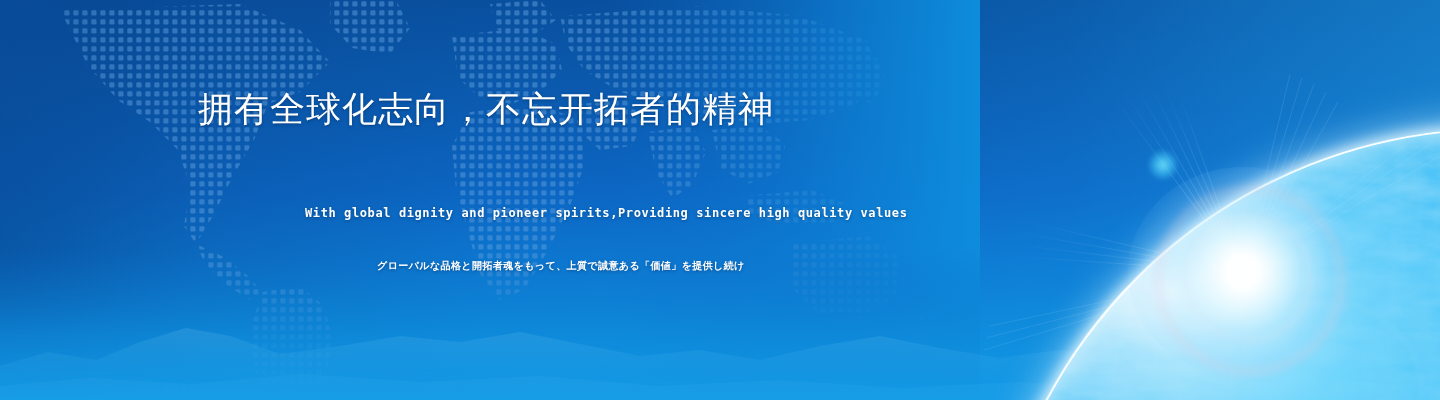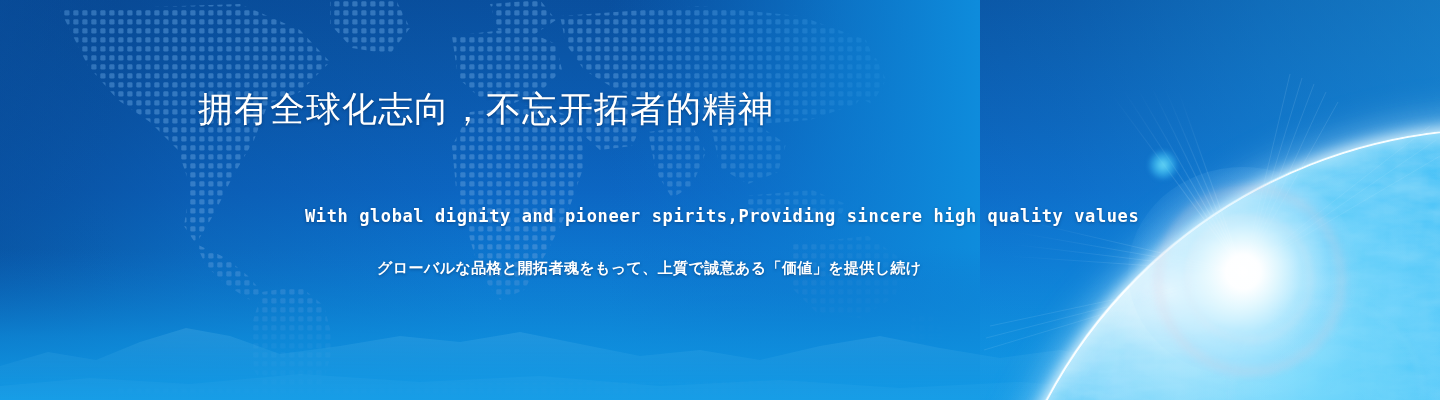--- a/index.html
+++ b/index.html
@@ -236,34 +236,34 @@
   .headline .l2 {
     display: block;
     padding-left: 170px;
   }
   .subline-en {
     position: absolute;
     left: 305px;
     top: 206px;
     color: #ffffff;
     font-family: "DejaVu Sans Mono", "Liberation Mono", monospace;
-    font-size: 17px;
+    font-size: 12px;
     letter-spacing: 0.6px;
     font-weight: 700;
     white-space: nowrap;
     text-shadow: 0 1px 3px rgba(3,40,86,0.5);
     pointer-events: auto;
   }
   .subline-jp {
     position: absolute;
     left: 377px;
     top: 259px;
     color: #ffffff;
     font-family: "DejaVu Sans", "Liberation Sans", sans-serif;
-    font-size: 15px;
+    font-size: 10px;
     letter-spacing: 0.4px;
     font-weight: 700;
     white-space: nowrap;
     text-shadow: 0 1px 3px rgba(3,40,86,0.5);
     pointer-events: auto;
   }
 </style>
 </head>
 <body>
 

